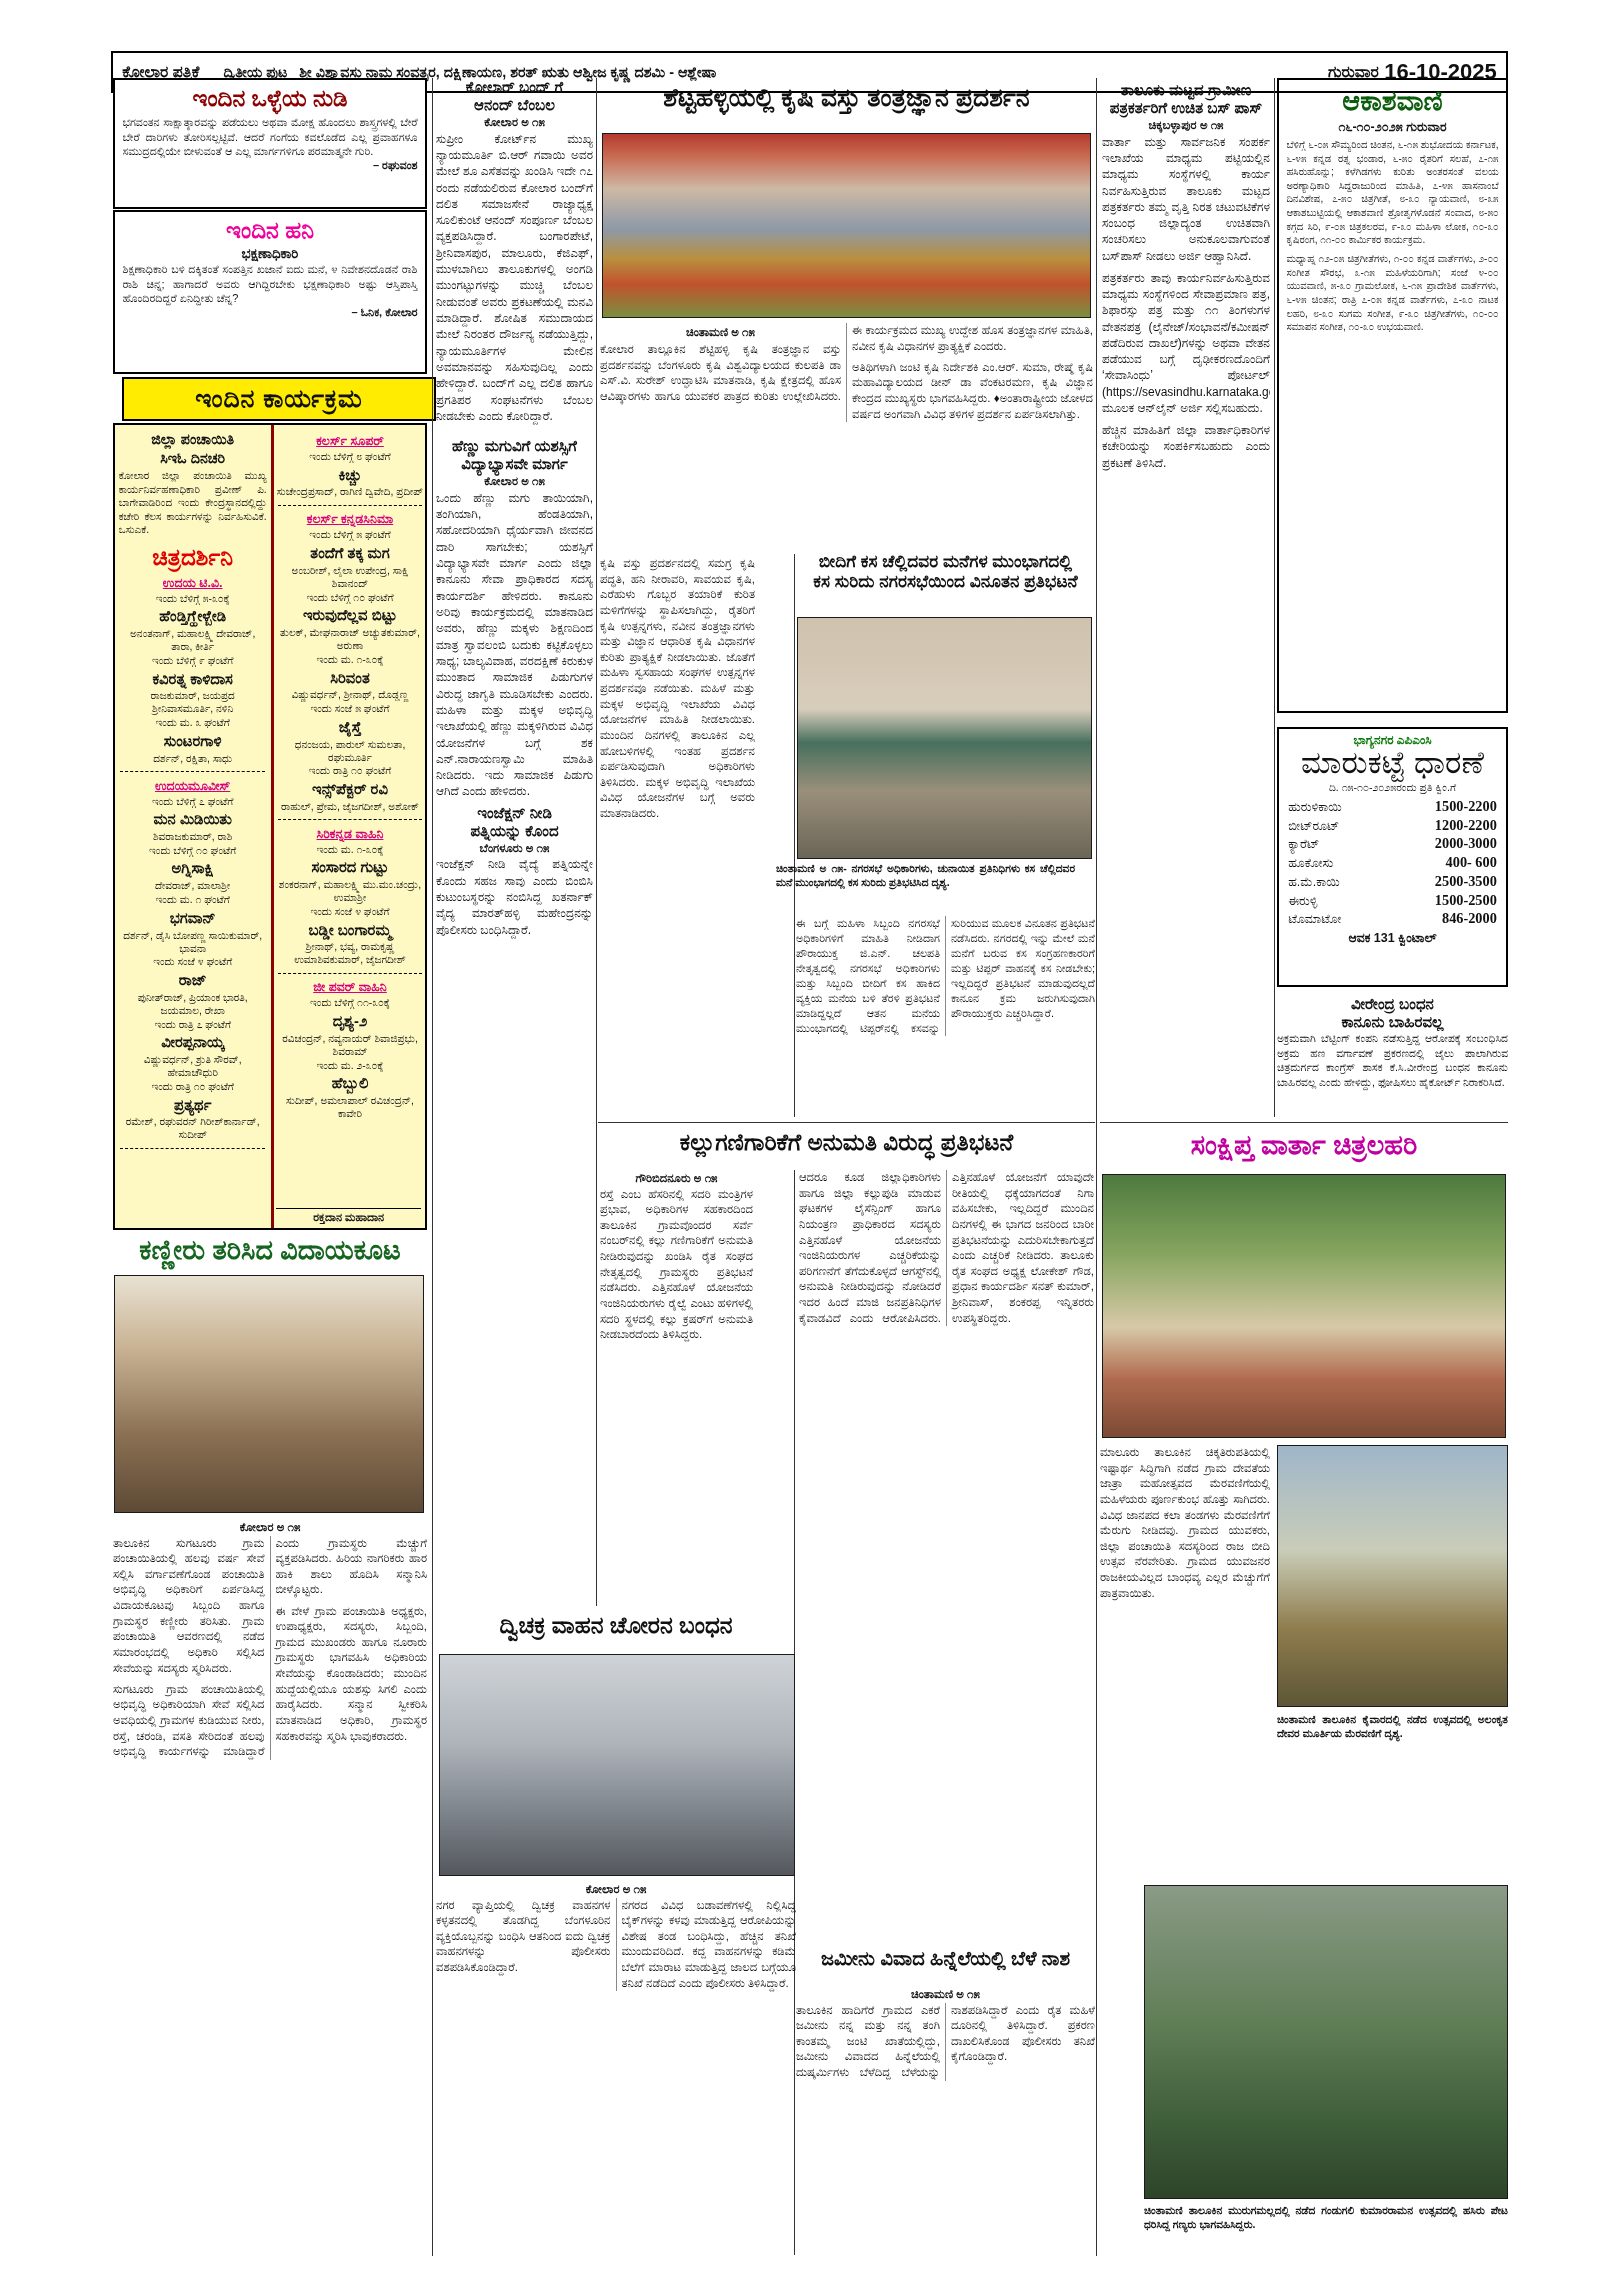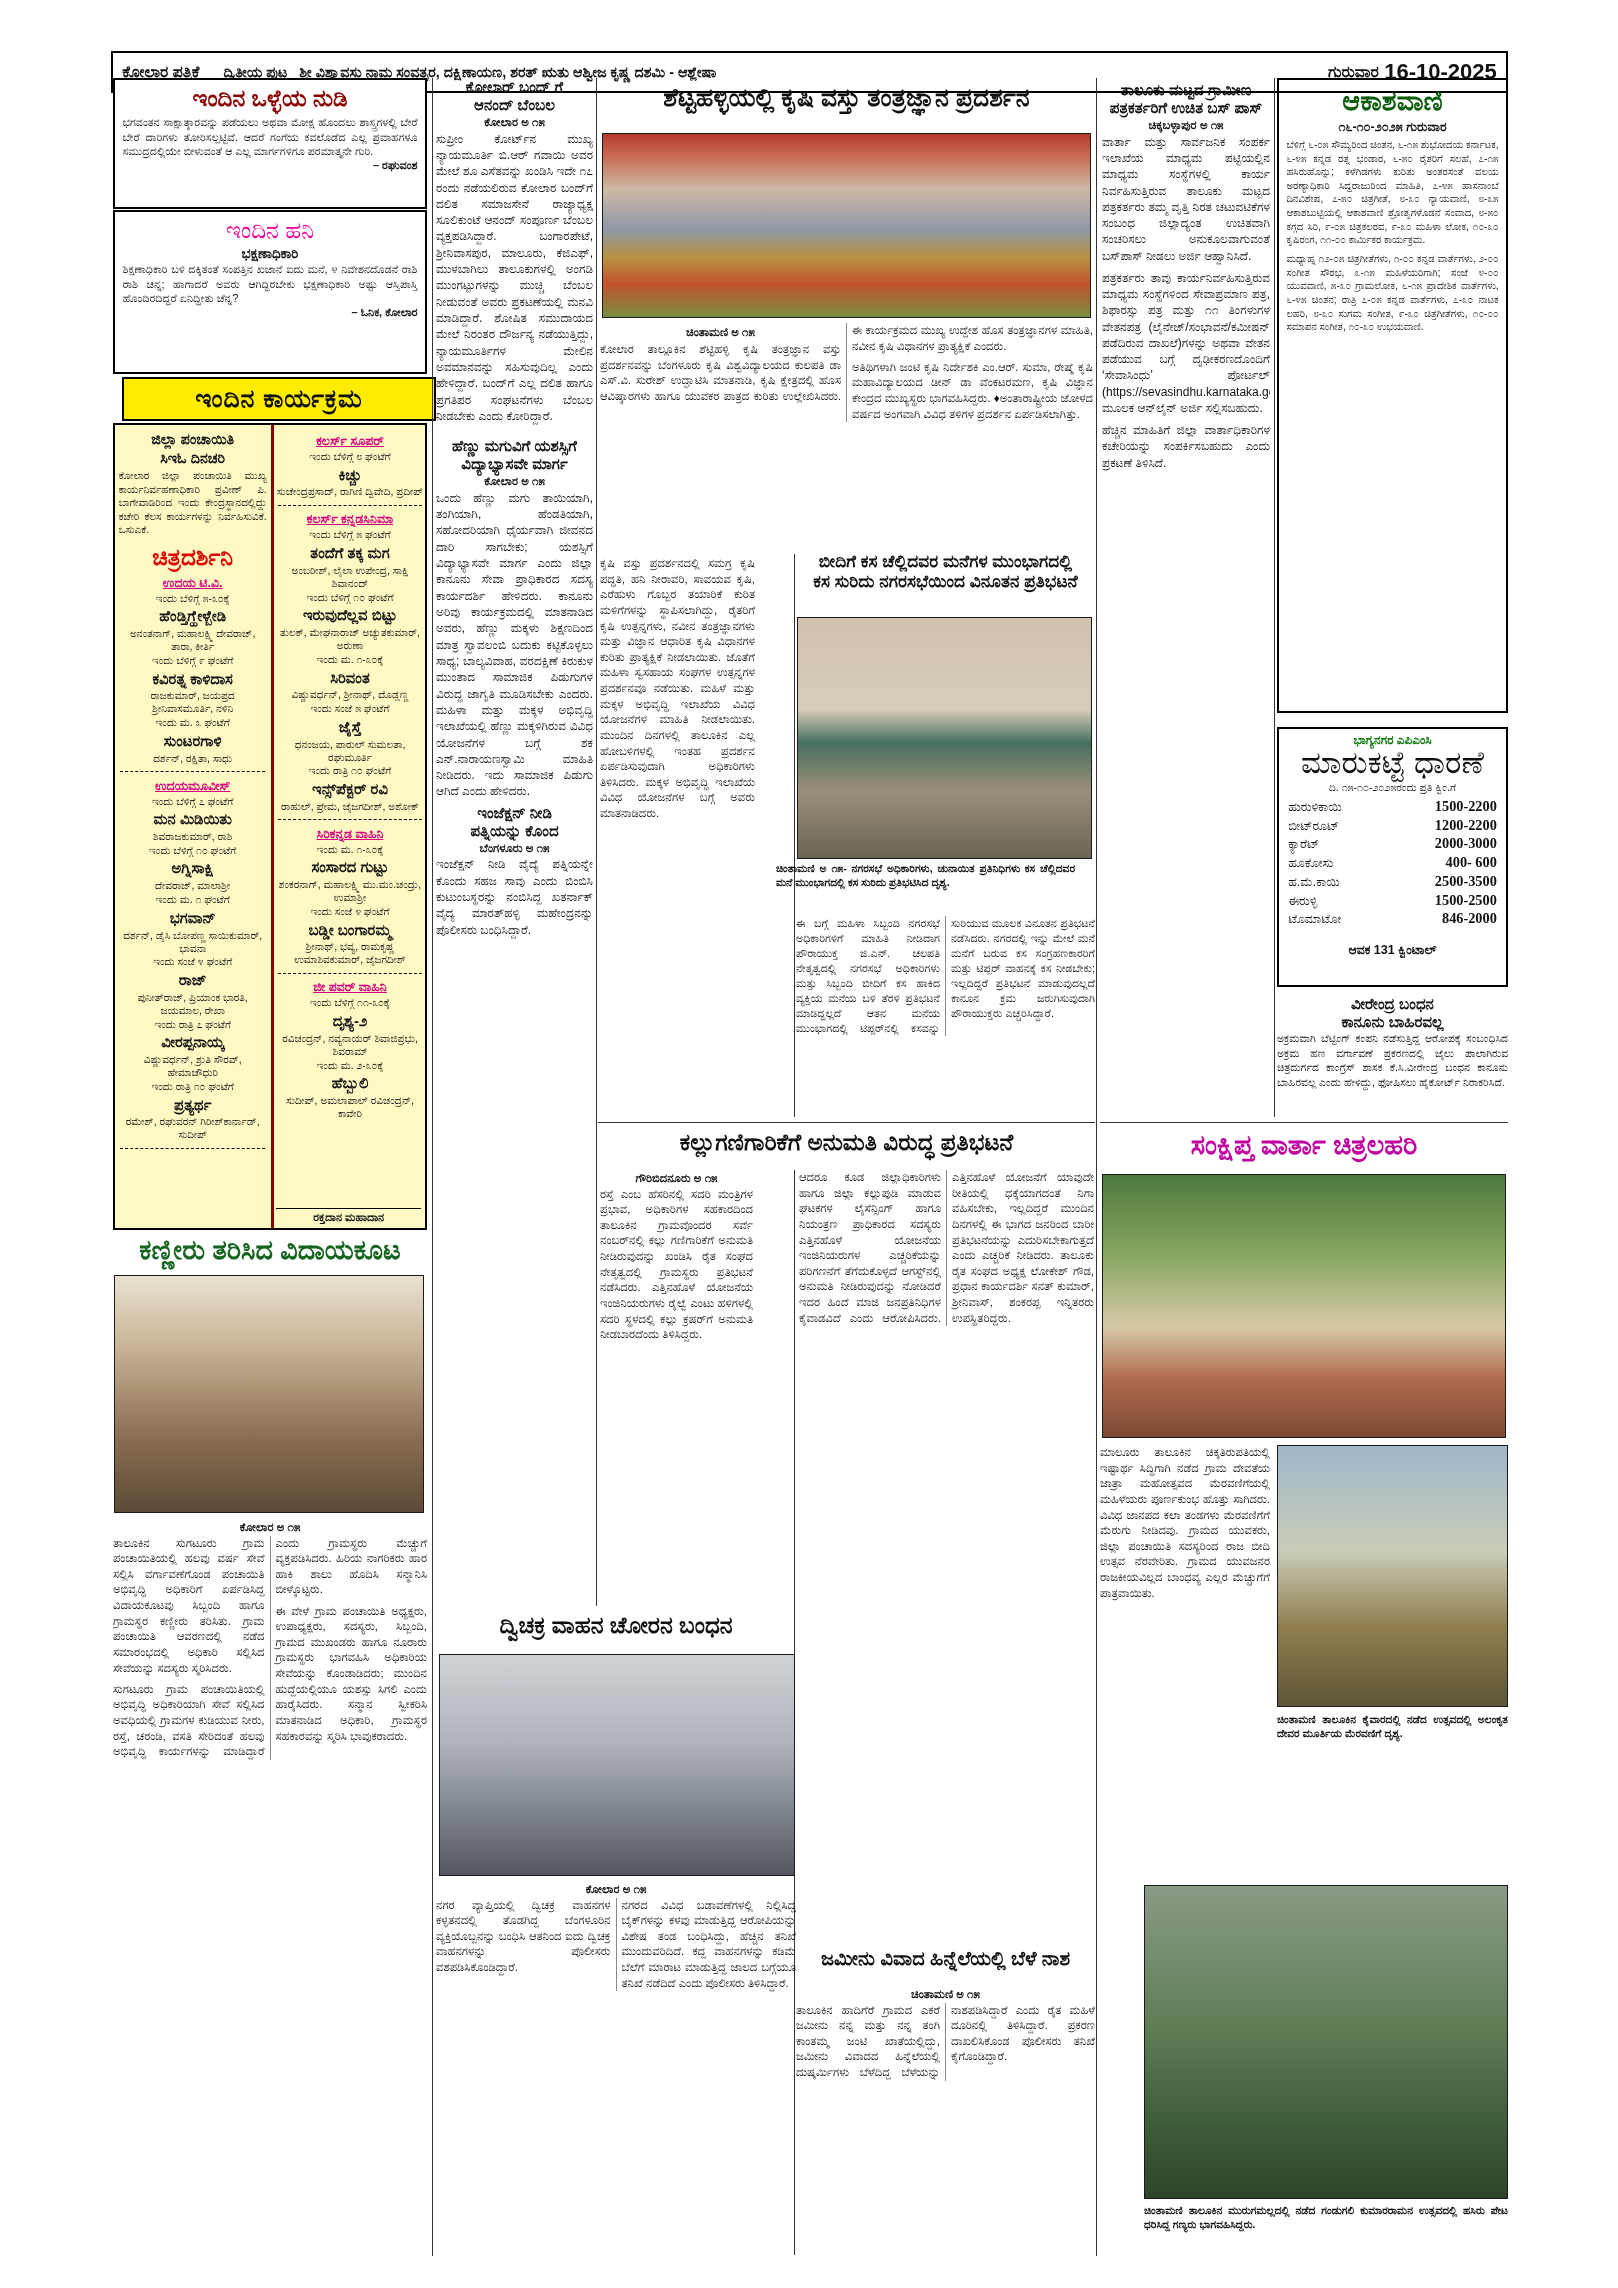--- a/index.html
+++ b/index.html
@@ -24,21 +24,21 @@
   
   .hdrbar{border:2.8px solid #000;display:flex;align-items:center;padding:0 9.2px;background:#fff}
   .hdr-paper{font-weight:bold;font-size:15.7px;white-space:nowrap}
   .hdr-mid{flex:1;text-align:left;padding-left:24px;font-weight:bold;font-size:14.3px}
   .hdr-day{font-weight:bold;font-size:15.7px;margin-right:5.5px}
   .hdr-date{font-weight:bold;font-size:22px;font-family:"Liberation Sans",sans-serif}
 
   
   .boxed{border:2.8px solid #000;background:#fff;padding:3.7px 7.4px}
   .gw-title{color:#8b0000;font-weight:bold;font-size:23px;text-align:center;margin:0.9px 0 3.7px}
-  .hani-title{color:#f0009c;font-weight:normal;font-size:23px;text-align:center;margin:0.9px 0 2.8px}
+  .hani-title{color:#f0009c;font-weight:bold;font-size:23px;text-align:center;margin:0.9px 0 2.8px}
   .sig{text-align:right;font-weight:bold;font-size:11px}
   .small{font-size:11px;line-height:1.32}
   .banner{background:#ffec00;border:2.8px solid #000;display:flex;align-items:center;justify-content:center;
           font-weight:bold;font-size:25px;letter-spacing:0.9px}
 
   
   .listings{border:2.8px solid #000;background:#fef9c3}
   .lst-col{position:absolute;top:4.6px;width:148px;overflow:hidden}
   .lst-div{position:absolute;left:156px;top:0;bottom:0;width:2.8px;background:#8b0000}
   .lst-foot{position:absolute;left:161px;right:3.7px;bottom:3.7px;border-top:1.8px solid #000;
@@ -57,21 +57,21 @@
   .akbox{border:2.8px solid #000;padding:5.5px 7.4px}
   .ak-title{color:#0b5d0b;font-weight:bold;font-size:27px;text-align:center;margin-bottom:3.7px}
   .ak-day{font-weight:bold;text-align:center;font-size:12.5px;margin-bottom:2.8px}
   .mkbox{border:2.8px solid #000;padding:3.7px 5.5px}
   .mk-t1{color:#0a7a0a;font-weight:bold;text-align:center;font-size:12px}
   .mk-t2{font-weight:normal;text-align:center;font-size:31px;line-height:1.05;margin-bottom:1.8px}
   .mk-note{font-size:10.6px;text-align:center;margin-bottom:2.8px}
   .mrow{display:flex;justify-content:space-between;align-items:baseline;padding:0.9px 3.7px}
   .mname{font-size:12.5px}
   .mval{font-weight:bold;font-size:14.3px;font-family:"Liberation Serif",serif}
-  .mfoot{text-align:center;font-weight:bold;font-size:12.5px;margin-top:15px}
+  .mfoot{text-align:center;font-weight:bold;font-size:12.5px;margin-top:3px}
 
   .green-title{color:#15651f;font-weight:bold;font-size:27px;text-align:center}
   .briefs-title{color:#c000a0;font-weight:bold;font-size:27px;text-align:center}
 
   
   .p-agri{background:linear-gradient(180deg,#b43a2e 0%,#c96a52 12%,#cdb9a4 30%,#8e99a8 52%,#b8903f 68%,#c2522e 82%,#7a8f3e 100%)}
   .p-garbage{background:linear-gradient(180deg,#cfc2ae 0%,#d8cdbb 38%,#47705e 52%,#9a8f7a 72%,#6b6557 100%)}
   .p-farewell{background:linear-gradient(180deg,#e8e2d2 0%,#c9b394 30%,#8a6f52 68%,#5d4a36 100%)}
   .p-bikes{background:linear-gradient(180deg,#cfd3d8 0%,#aeb4ba 40%,#7d838a 72%,#54585e 100%)}
   .p-proc{background:linear-gradient(180deg,#4e7a3f 0%,#86a55f 30%,#d7c9a8 58%,#b06a4e 78%,#7c4a34 100%)}

